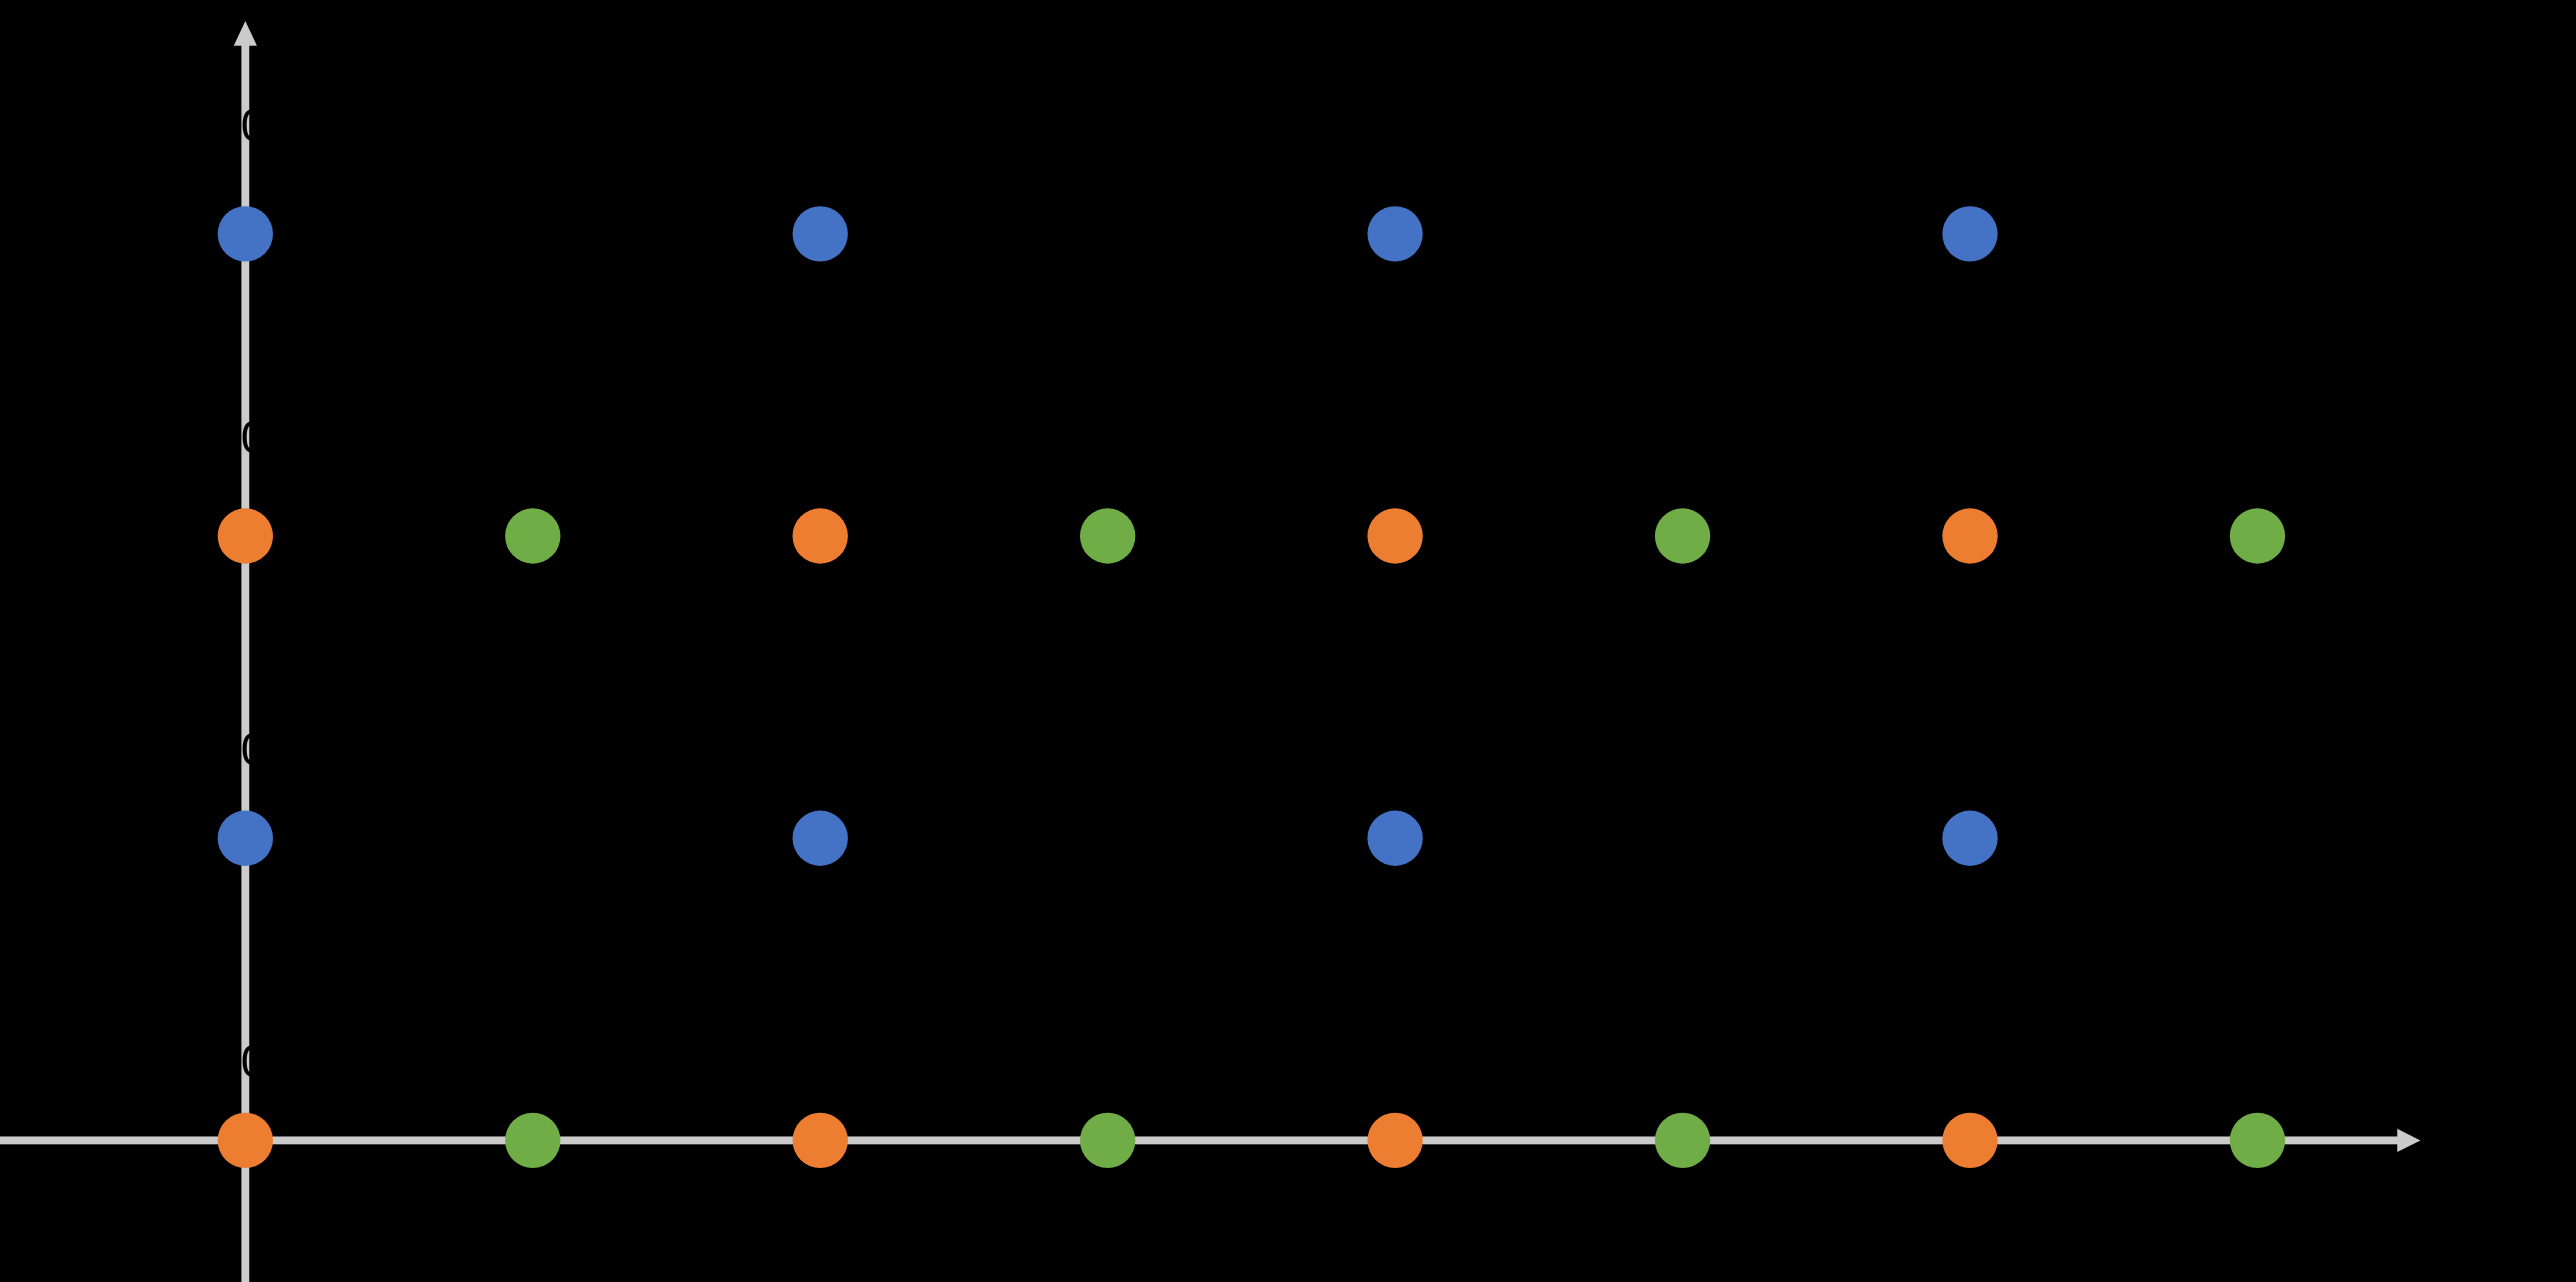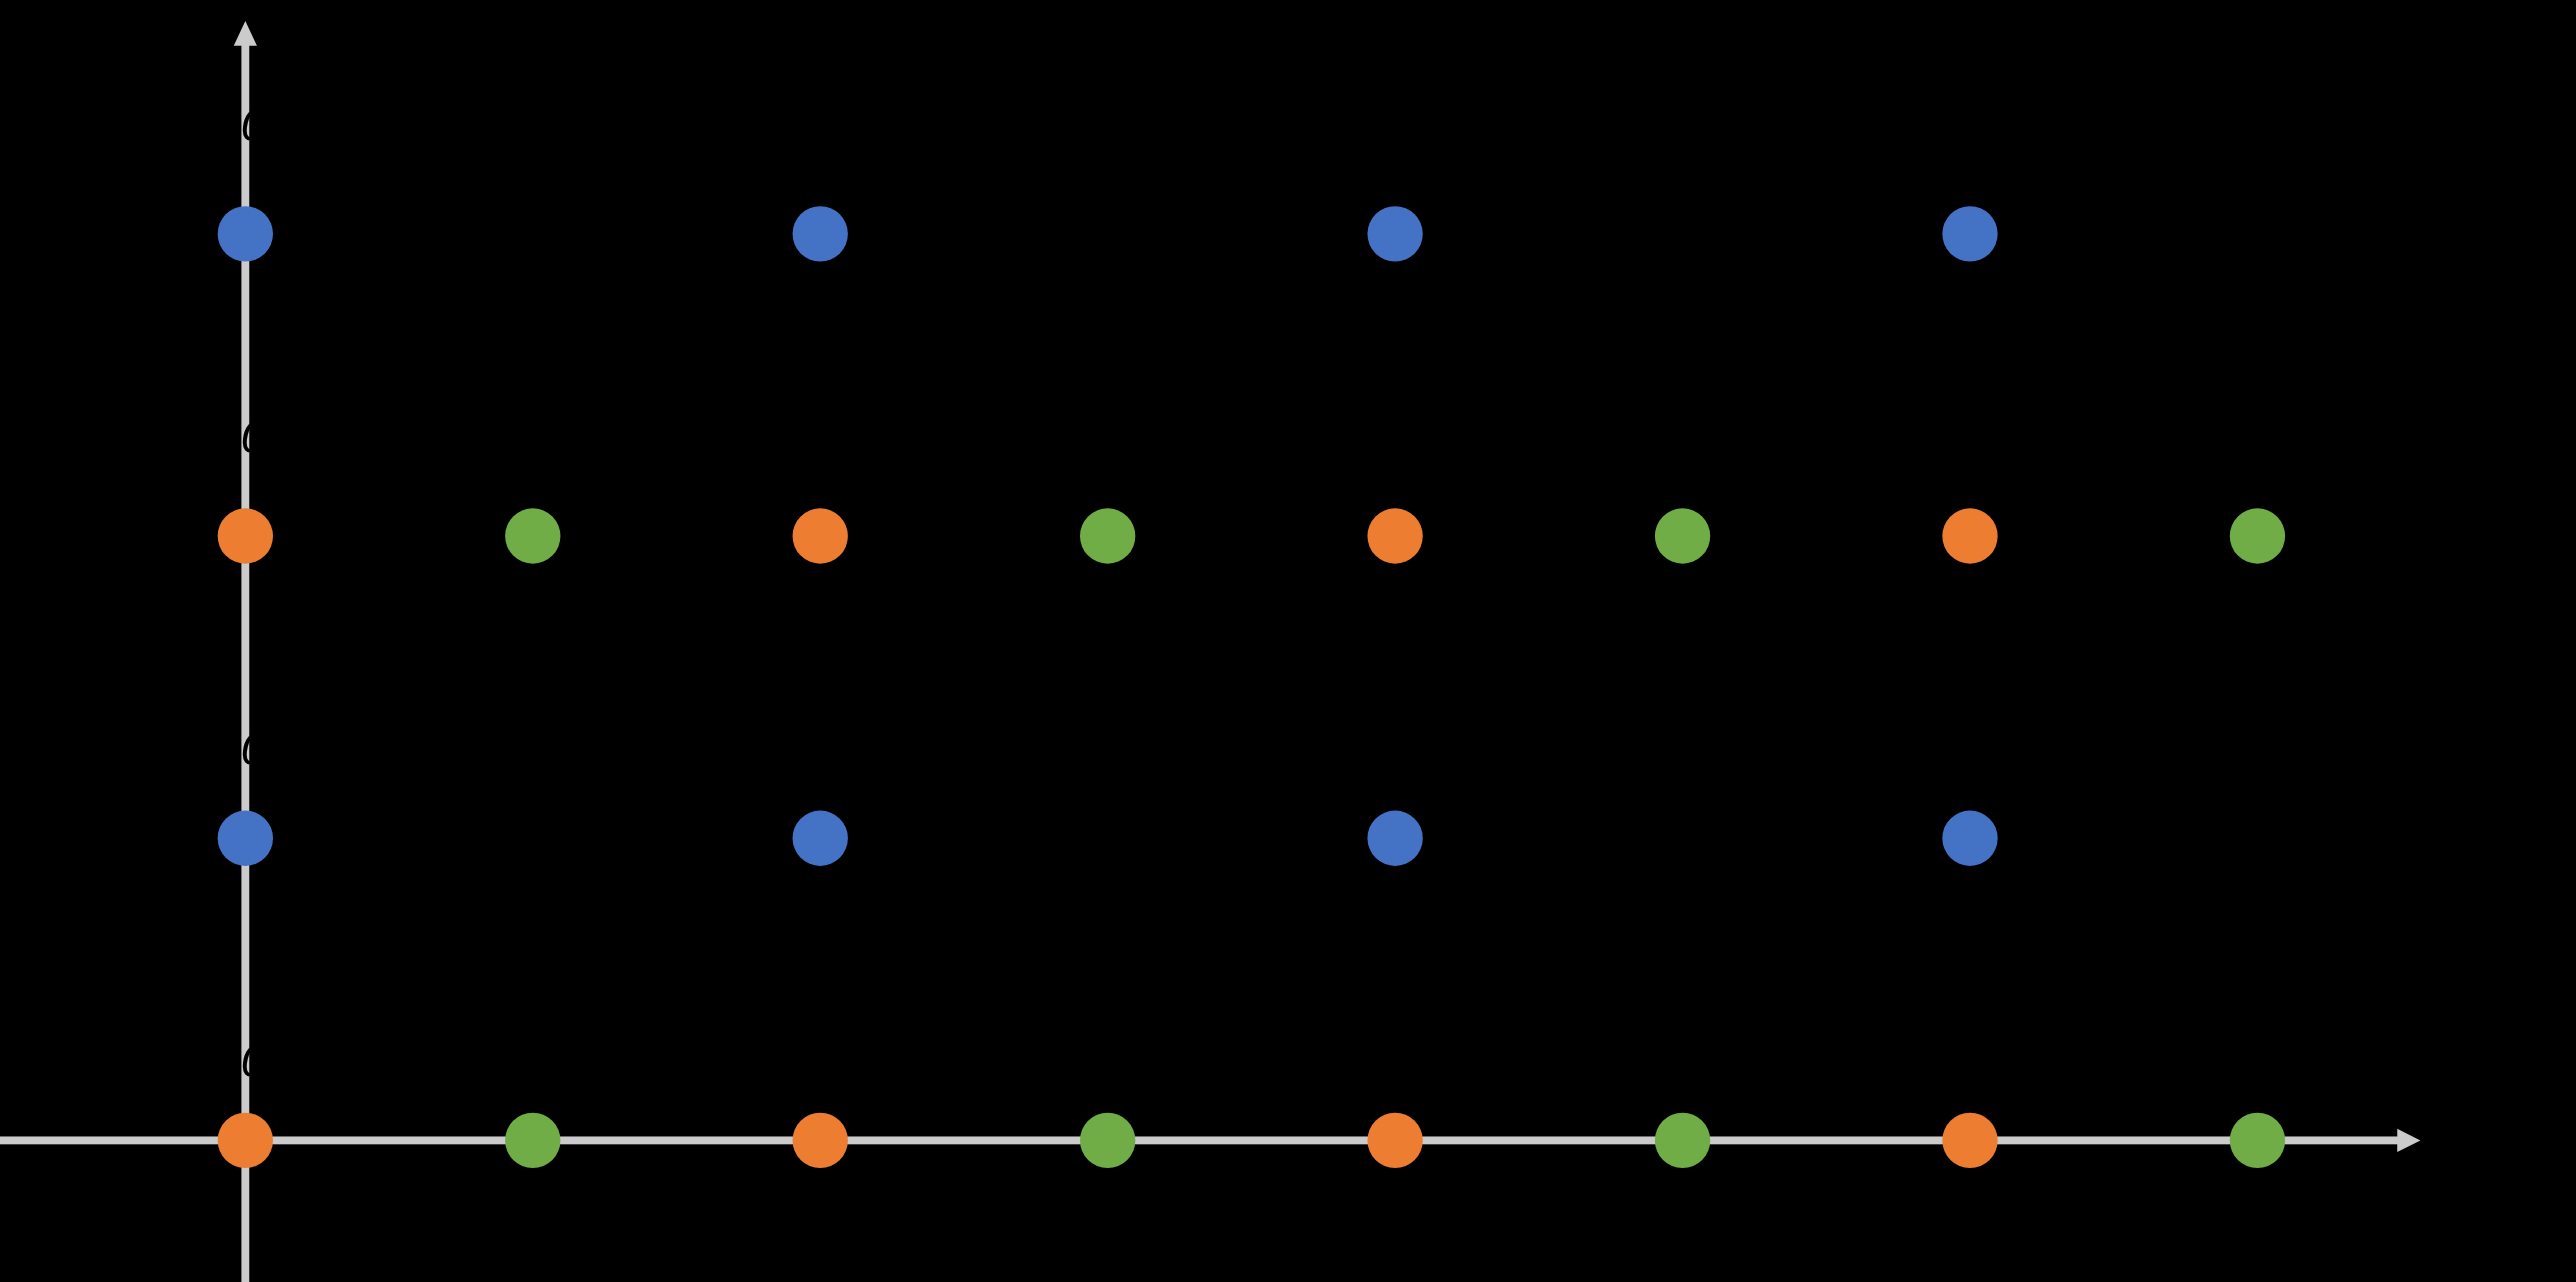--- a/index.html
+++ b/index.html
@@ -7,21 +7,20 @@
     padding: 0;
     background: #000000;
   }
   .stage {
     position: relative;
     width: 2576px;
     height: 1283px;
     background: #000000;
     overflow: hidden;
     font-family: "Liberation Sans", sans-serif;
-    font-style: italic;
   }
   .stage svg {
     display: block;
     width: 2576px;
     height: 1283px;
   }
   svg text {
     font-family: "Liberation Sans", sans-serif;
   }
 </style>

